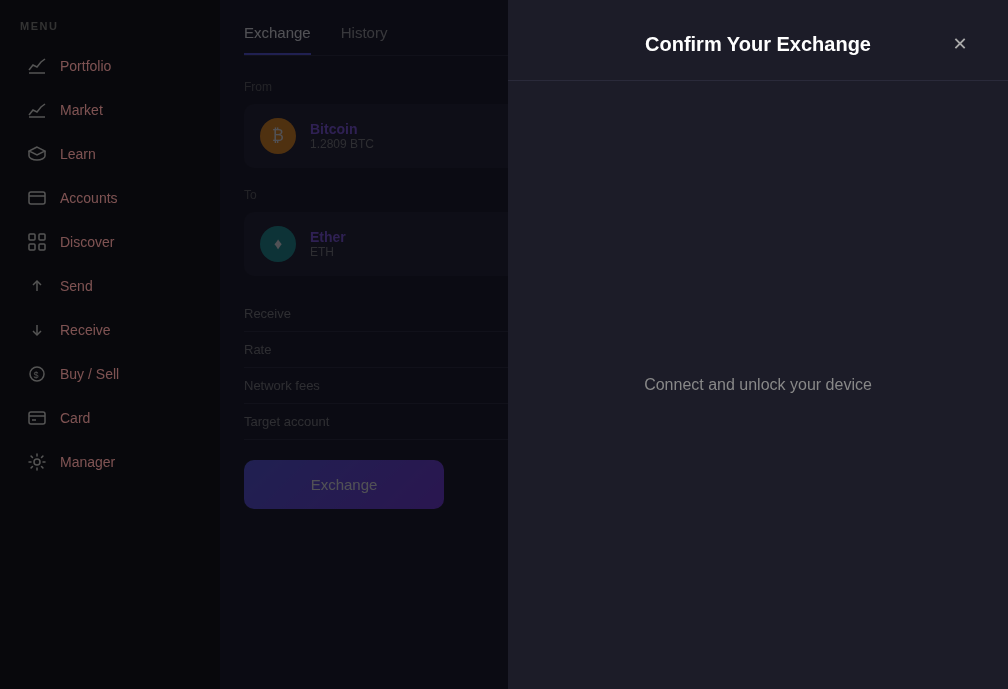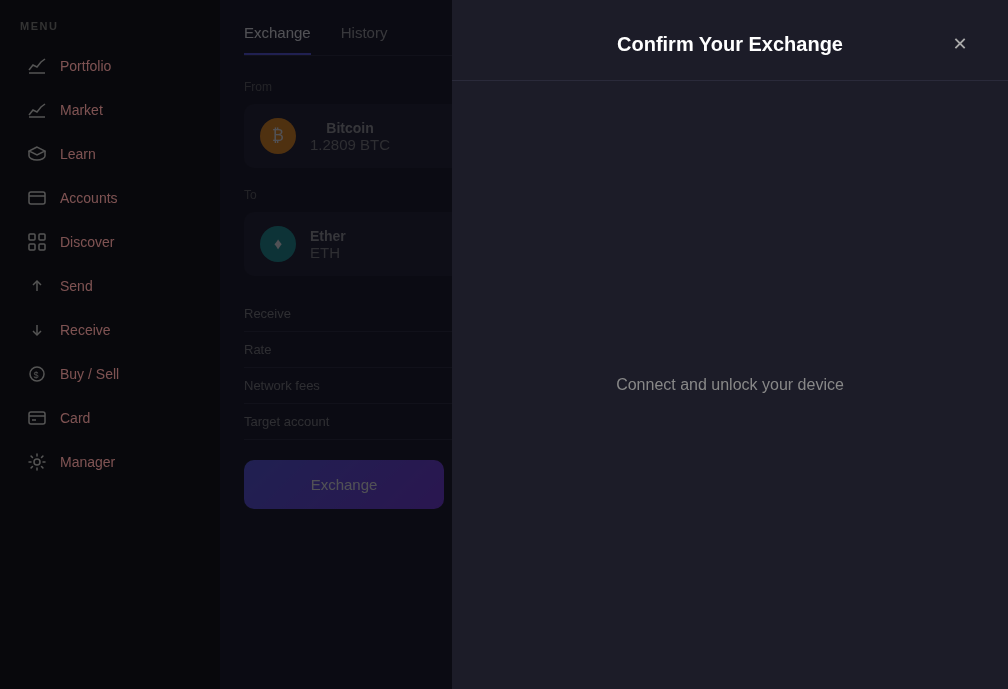--- a/index.html
+++ b/index.html
@@ -141,26 +141,25 @@
     }
 
     .currency-info {
       display: flex;
       flex-direction: column;
     }
 
     .currency-name {
       font-size: 14px;
       font-weight: 600;
-      color: #a3a3a3;
-      text-align: center;
+      color: #8b5cf6;
     }
 
     .currency-amount {
-      font-size: 15px;
+      font-size: 12px;
       color: #888;
     }
 
     .info-rows {
       margin-top: 20px;
     }
 
     .info-row {
       display: flex;
       justify-content: space-between;
@@ -188,21 +187,21 @@
       top: 0;
       left: 0;
       width: 100%;
       height: 100%;
       background: rgba(0,0,0,0.5);
       display: flex;
       justify-content: flex-end;
     }
 
     .modal {
-      width: 556px;
+      width: 500px;
       height: 100%;
       background: #1c1c28;
       display: flex;
       flex-direction: column;
       position: relative;
     }
 
     .modal-header {
       padding: 28px 32px 20px;
       border-bottom: 1px solid #2a2a3a;

